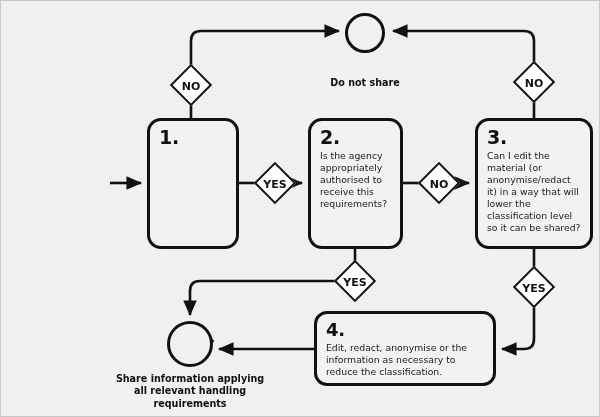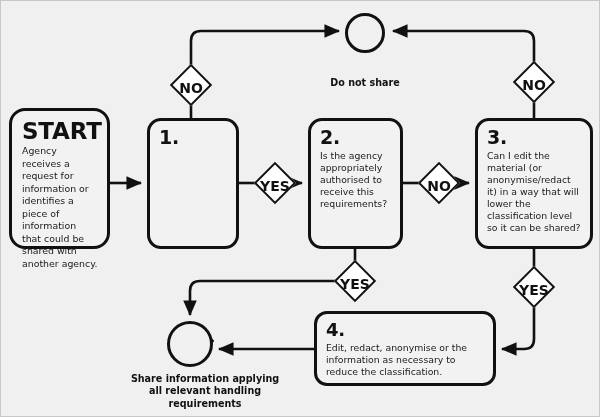--- a/index.html
+++ b/index.html
@@ -102,21 +102,21 @@
     height: 30px;
     background: #ffffff;
     border: 2.5px solid #111111;
     transform: rotate(45deg);
     box-sizing: border-box;
   }
   .diamond-label {
     position: absolute;
     width: 42px;
     text-align: center;
-    font-size: 14px;
+    font-size: 11px;
     font-weight: bold;
     color: #111111;
     line-height: 1;
   }
 
   .circle-icon {
     position: absolute;
     border: 3px solid #111111;
     border-radius: 50%;
     background: #f0f0f0;
@@ -141,21 +141,21 @@
     font-size: 9.6px;
     line-height: 1.28;
     color: #111111;
   }
   #caption-do-not-share {
     left: 304px;
     top: 76px;
     width: 120px;
   }
   #caption-share {
-    left: 124px;
+    left: 109px;
     top: 372px;
     width: 160px;
   }
 </style>
 </head>
 <body>
 
 <div id="flowchart-root">
 
   <svg class="wires" viewBox="0 0 600 417" xmlns="http://www.w3.org/2000/svg">
@@ -193,24 +193,20 @@
       <line x1="352" y1="20" x2="376" y2="44"></line>
       <line x1="376" y1="20" x2="352" y2="44"></line>
     </g>
 
     <g>
       <path d="M178,357 C178,341 190,335 200,335 L200,329 L212,340 L200,351 L200,345
                C192,345 183,348 178,357 Z" fill="#111111" stroke="#111111" stroke-width="2.2" stroke-linejoin="round"></path>
     </g>
   </svg>
 
-  <div class="node-box" id="box-start">
-    <div class="node-num">START</div>
-    <div class="node-text">Agency receives a request for information or identifies a piece of information that could be shared with another agency.</div>
-  </div>
 
   <div class="node-box" id="box-1">
     <div class="node-num">1.</div>
   </div>
 
   <div class="node-box" id="box-2">
     <div class="node-num">2.</div>
     <div class="node-text">Is the agency appropriately authorised to receive this requirements?</div>
   </div>
 

